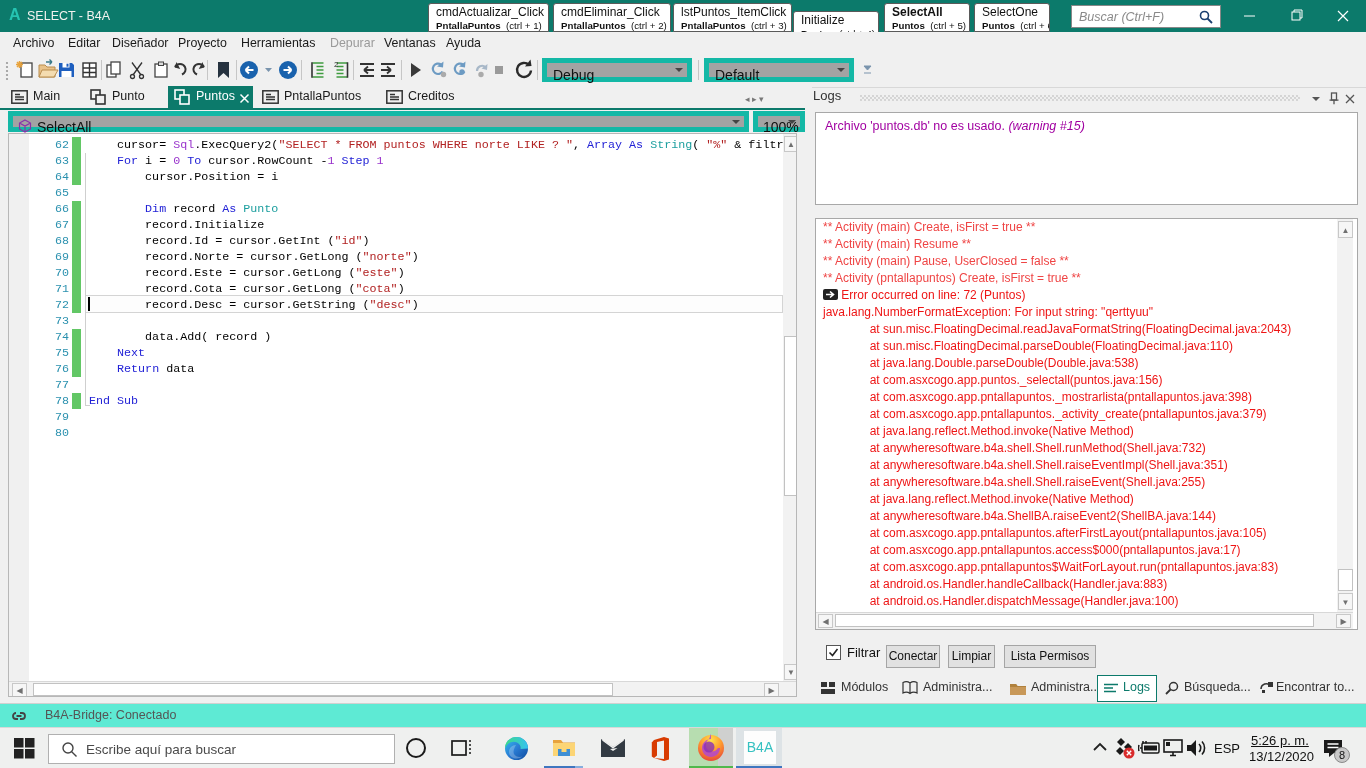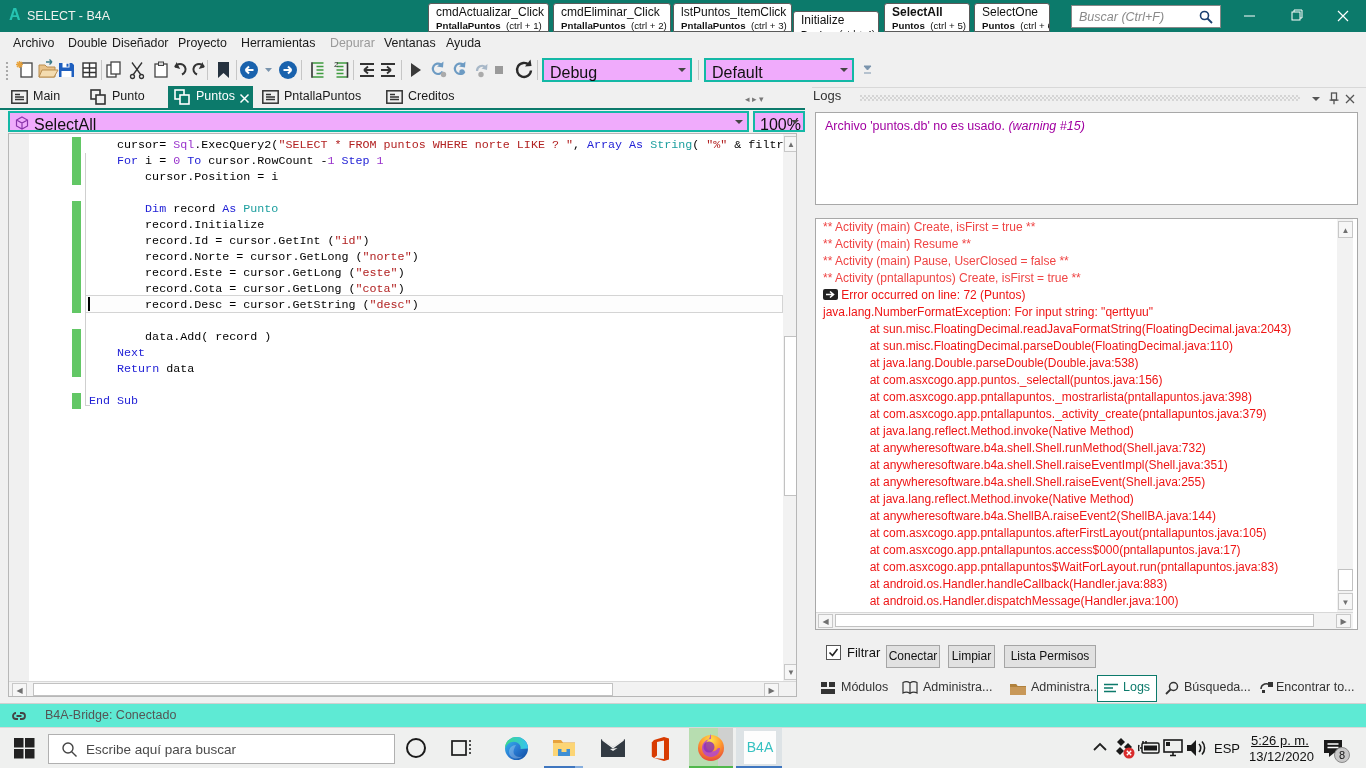--- a/index.html
+++ b/index.html
@@ -17,21 +17,21 @@
 #searchbox .ph { position:absolute; left:7px; top:4px; font-style:italic; color:#8a8a8a; font-size:12.5px; }
 #searchbox svg { position:absolute; right:6px; top:3px; }
 .winbtn { position:absolute; top:0; width:46px; height:32px; color:#fff; text-align:center; }
 
 
 #menubar { position:absolute; top:32px; left:0; width:1366px; height:23px; background:#f0f0f0; font-size:12.4px; color:#1a1a1a; }
 #menubar span { position:absolute; top:4px; }
 
 
 #toolbar { position:absolute; top:55px; left:0; width:1366px; height:31px; background:#f0f0f0; }
-.combo { position:absolute; background:#f0abfc; border:2px solid #14b8a6; font-size:16px; color:#111; }
+.combo { position:absolute; background:#a3a3a3; border:5px solid #14b8a6; font-size:14px; color:#111; }
 .combo .ar { position:absolute; right:4px; top:50%; margin-top:-2px; width:0; height:0; border-left:4px solid transparent; border-right:4px solid transparent; border-top:4px solid #444; }
 
 
 #modtabs { position:absolute; top:86px; left:0; width:805px; height:24px; background:#f0f0f0; border-bottom:2px solid #0c7a6b; }
 .mtab { position:absolute; top:0; height:22px; font-size:12.5px; color:#1a1a1a; }
 .mtab.active { background:#0c7a6b; color:#fff; height:24px; }
 #tabnav { position:absolute; top:94px; left:745px; color:#777; font-size:9px; }
 
 
 #selrow { position:absolute; top:110px; left:0; width:805px; height:23px; background:#f0f0f0; }
@@ -105,21 +105,21 @@
           <rect x="19" y="12" width="8" height="8" fill="none" stroke="#fff" stroke-width="1"></rect>
           <path d="M21 12 v-2 h8 v8 h-2" fill="none" stroke="#fff" stroke-width="1"></path>
         </svg></div>
   <div class="winbtn" style="left:1320px;"><svg width="46" height="32">
           <path d="M18 11 L28 21 M28 11 L18 21" stroke="#fff" stroke-width="1.2"></path>
         </svg></div>
 </div>
 
 <div id="menubar">
   <span style="left:13px;">Archivo</span>
-  <span style="left:68px;">Double</span>
+  <span style="left:68px;">Editar</span>
   <span style="left:112px;">Diseñador</span>
   <span style="left:178px;">Proyecto</span>
   <span style="left:241px;">Herramientas</span>
   <span style="left:330px; color:#9a9a9a;">Depurar</span>
   <span style="left:384px;">Ventanas</span>
   <span style="left:446px;">Ayuda</span>
 </div>
 
 <div id="toolbar">
   <svg class="abs" style="left:0;top:0;" width="1050" height="31" id="tbicons">
@@ -269,20 +269,39 @@
   </div>
   <div class="combo" style="left:753px; top:1px; width:52px; height:21px;">
         <span style="position:absolute;left:5px;top:3px;">100%</span>
         <span class="ar"></span>
       </div>
 </div>
 
 <div id="editor">
   <div id="margin"></div>
   <div id="curline"></div>
+  <div id="gutter">62
+63
+64
+65
+66
+67
+68
+69
+70
+71
+72
+73
+74
+75
+76
+77
+78
+79
+80</div>
   <div class="gbar" style="top:3px; height:48px;"></div>
   <div class="gbar" style="top:67px; height:112px;"></div>
   <div class="gbar" style="top:195px; height:48px;"></div>
   <div class="gbar" style="top:259px; height:16px;"></div>
   <div id="code">    cursor= <span class="p">Sql</span>.ExecQuery2(<span class="s">"SELECT * FROM puntos WHERE norte LIKE ? "</span>, <span class="k">Array</span> <span class="k">As</span> <span class="t">String</span>( <span class="s">"%"</span> &amp; filtr
     <span class="k">For</span> i = <span class="p">0</span> <span class="k">To</span> cursor.RowCount -<span class="p">1</span> <span class="k">Step</span> <span class="p">1</span>
         cursor.Position = i
 
         <span class="k">Dim</span> record <span class="k">As</span> <span class="t">Punto</span>
         record.Initialize

